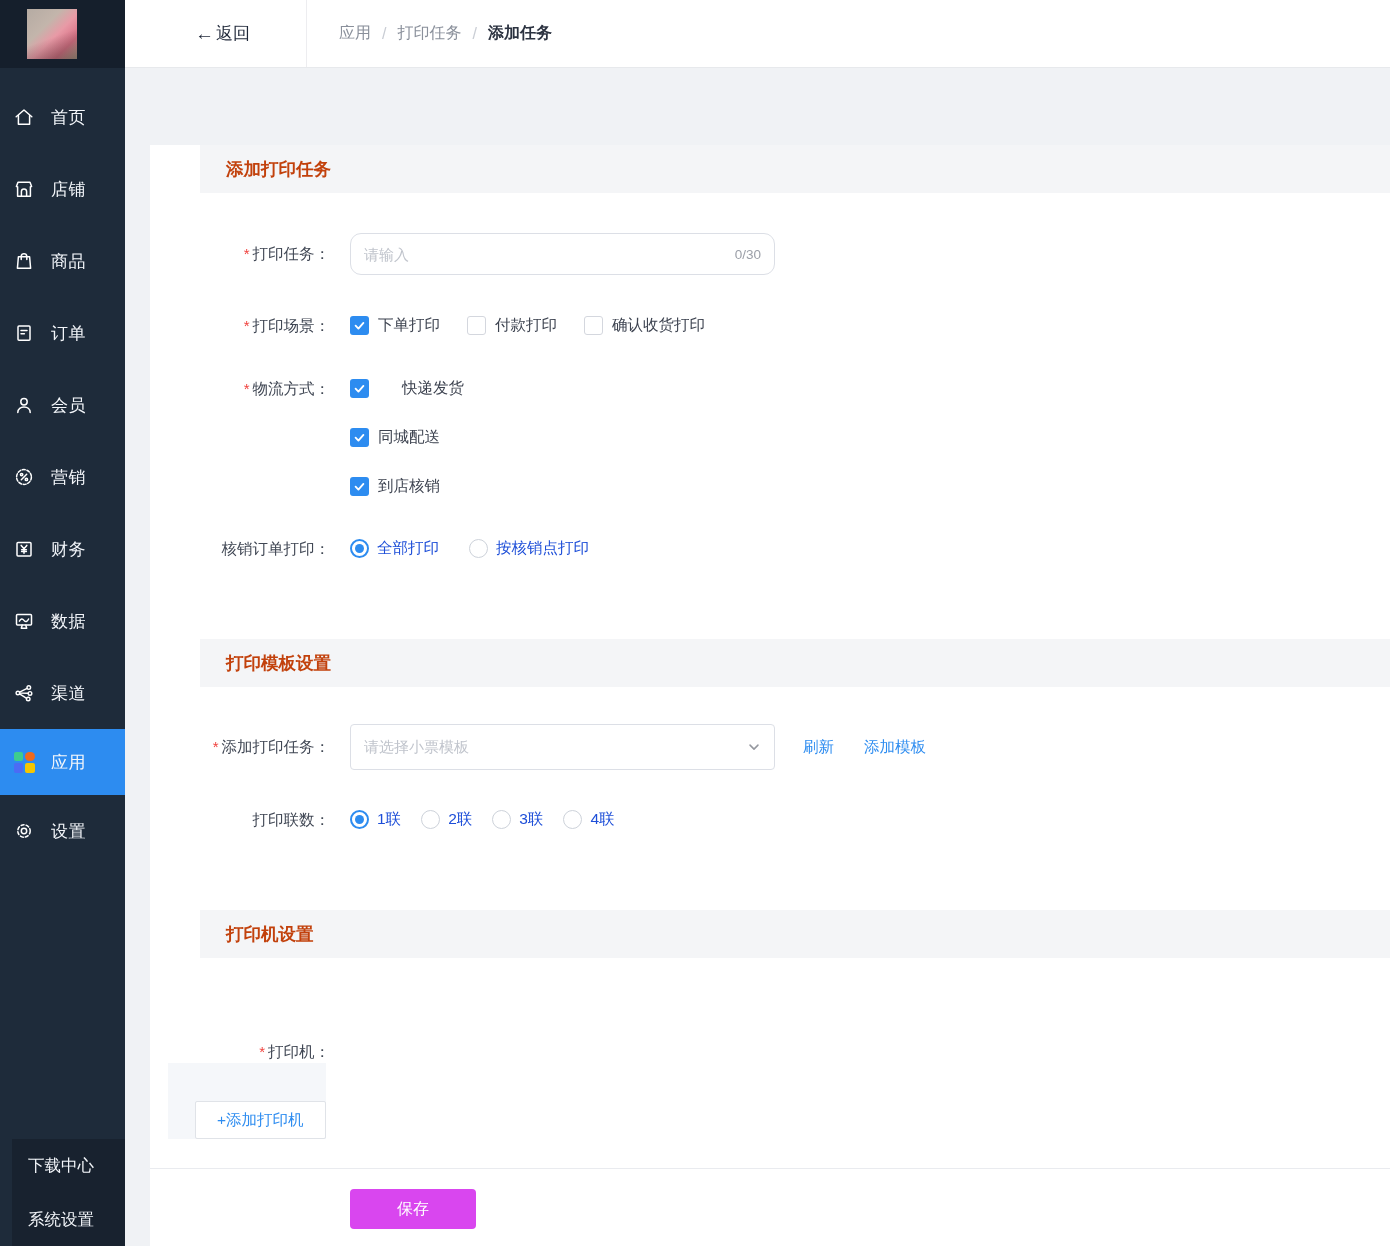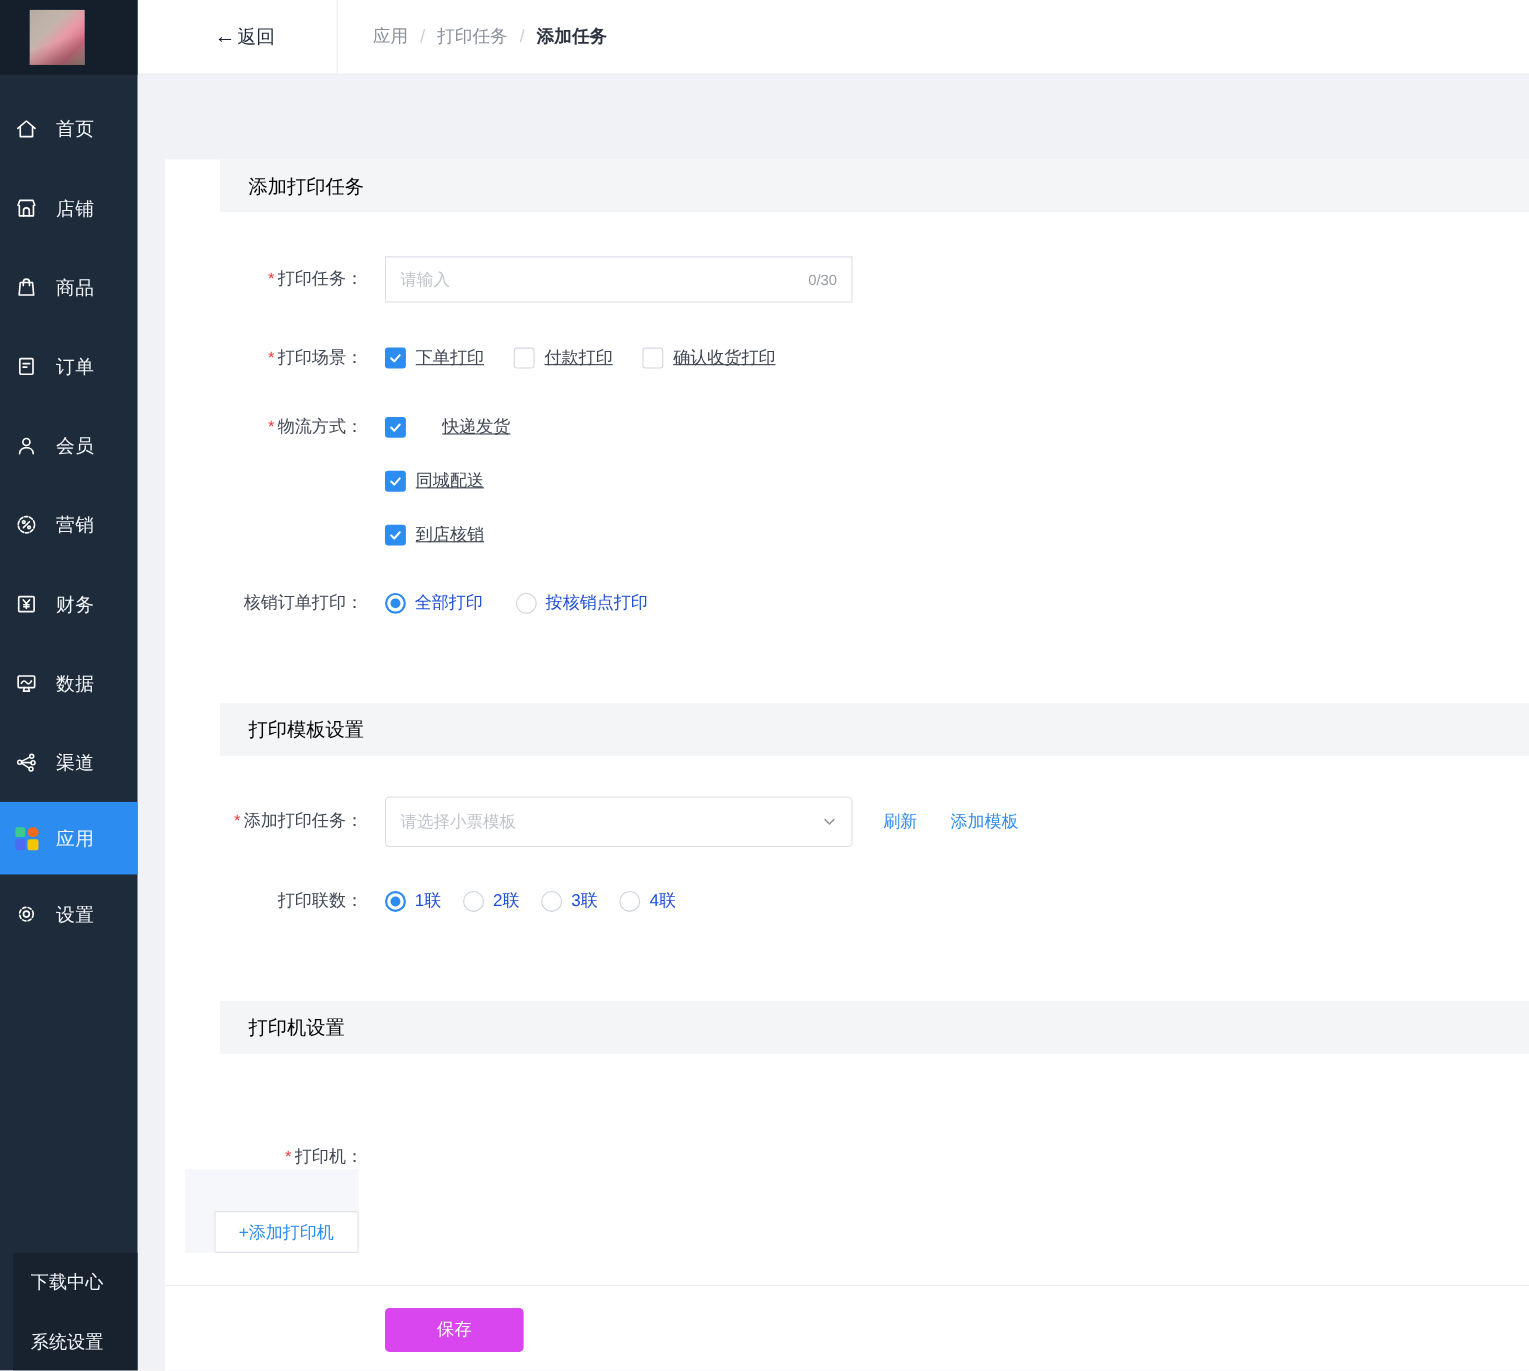--- a/index.html
+++ b/index.html
@@ -72,36 +72,36 @@
   .content {
     position: absolute; left: 125px; top: 68px; right: 0; bottom: 0;
     background: #f0f2f5; padding: 22px 0 0 25px;
   }
   .card { background: #fff; min-height: 1156px; }
 
   .section-band {
     margin-left: 50px; height: 48px; background: #f4f5f7;
     display: flex; align-items: center; padding-left: 26px;
   }
-  .section-title { font-size: 17.5px; font-weight: normal; color: #000000; }
+  .section-title { font-size: 17.5px; font-weight: bold; color: #c2410c; }
   .band-1 { margin-top: 55px; }
   .band-2 { margin-top: 79px; }
   .band-3 { margin-top: 79px; }
 
   .form-row { display: flex; align-items: flex-start; }
   .row-label {
     width: 180px; flex: none; text-align: right;
     font-size: 15.5px; color: #404754; line-height: 22px; padding-top: 0;
   }
   .req { color: #f0413d; margin-right: 3px; font-size: 15px; }
   .controls { margin-left: 20px; }
 
   .row-task { margin-top: 40px; align-items: center; }
   .input-wrap {
-    width: 425px; height: 42px; border: 1px solid #dcdfe6; border-radius: 0;
+    width: 425px; height: 42px; border: 1px solid #dcdfe6; border-radius: 11px;
     display: flex; align-items: center; padding: 0 13px; background: #fff;
   }
   .input-wrap input {
     border: none; outline: none; flex: 1; font-size: 15px; color: #333;
     font-family: inherit; background: transparent;
   }
   .input-wrap input::placeholder { color: #c0c4cc; }
   .counter { color: #9b9fa8; font-size: 13.5px; margin-left: 8px; }
 
   .row-scene { margin-top: 40px; }
@@ -113,21 +113,21 @@
 
   .opt-line { display: flex; align-items: center; }
   .cb-opt { display: inline-flex; align-items: center; margin-right: 27px; cursor: pointer; }
   .cb-opt:last-child { margin-right: 0; }
   .cb {
     width: 19px; height: 19px; border-radius: 3px; flex: none;
     display: flex; align-items: center; justify-content: center;
   }
   .cb.checked { background: #2d8cf0; }
   .cb.unchecked { background: #fff; border: 1px solid #d4d7de; }
-  .cb-label { margin-left: 9px; font-size: 15.5px; color: #3d4350; text-decoration: underline; }
+  .cb-label { margin-left: 9px; font-size: 15.5px; color: #3d4350; }
   .stack .cb-opt { margin-right: 0; margin-bottom: 28px; }
   .stack .cb-opt:last-child { margin-bottom: 0; }
 
   .radio-opt { display: inline-flex; align-items: center; margin-right: 30px; cursor: pointer; }
   .radio {
     width: 19px; height: 19px; border-radius: 50%; flex: none;
     display: flex; align-items: center; justify-content: center; background: #fff;
   }
   .radio.on { border: 2px solid #2d8cf0; }
   .radio.on i { width: 9px; height: 9px; border-radius: 50%; background: #2d8cf0; display: block; }

